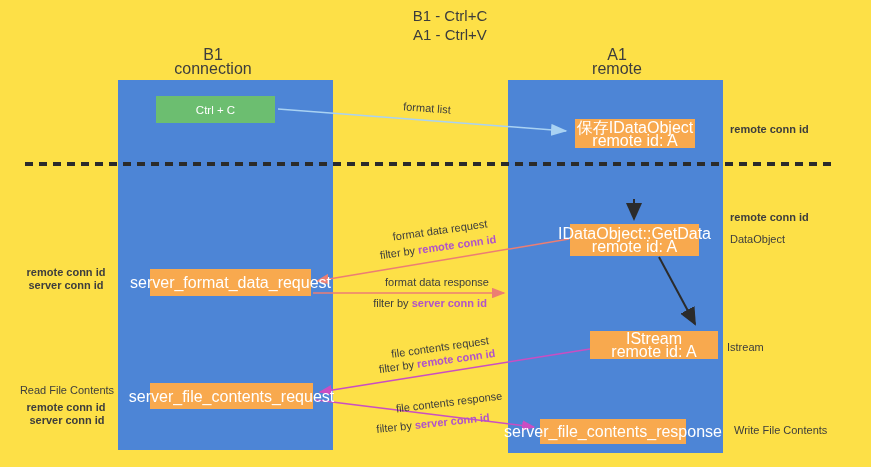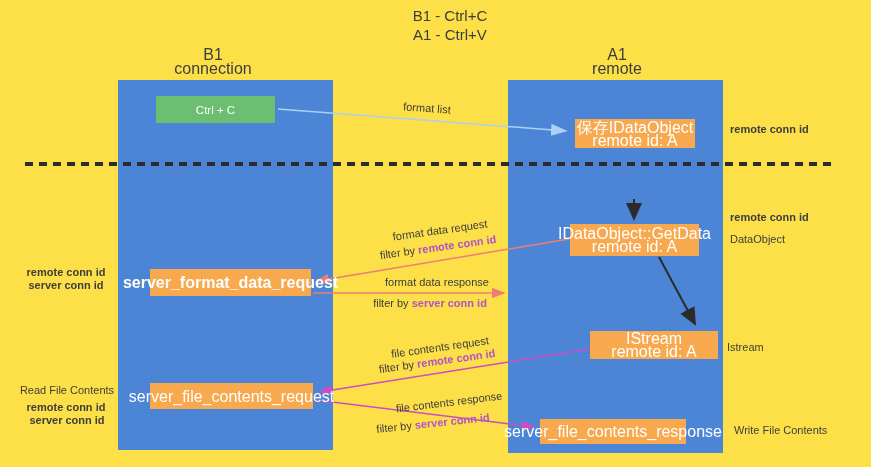--- a/index.html
+++ b/index.html
@@ -76,21 +76,21 @@
     <span>保存IDataObject</span>
     <span>remote id: A</span>
   </div>
 
 
   <div class="abs node orange" style="left:570px;top:224px;width:129px;height:32px;">
     <span>IDataObject::GetData</span>
     <span>remote id: A</span>
   </div>
 
-  <div class="abs node orange" style="left:150px;top:269px;width:161px;height:27px;font-weight:bold;">
+  <div class="abs node orange" style="left:150px;top:269px;width:161px;height:27px;">
     <span>server_format_data_request</span>
   </div>
 
 
   <div class="abs node orange" style="left:590px;top:331px;width:128px;height:28px;">
     <span>IStream</span>
     <span>remote id: A</span>
   </div>
 
   <div class="abs node orange" style="left:150px;top:383px;width:163px;height:26px;">

